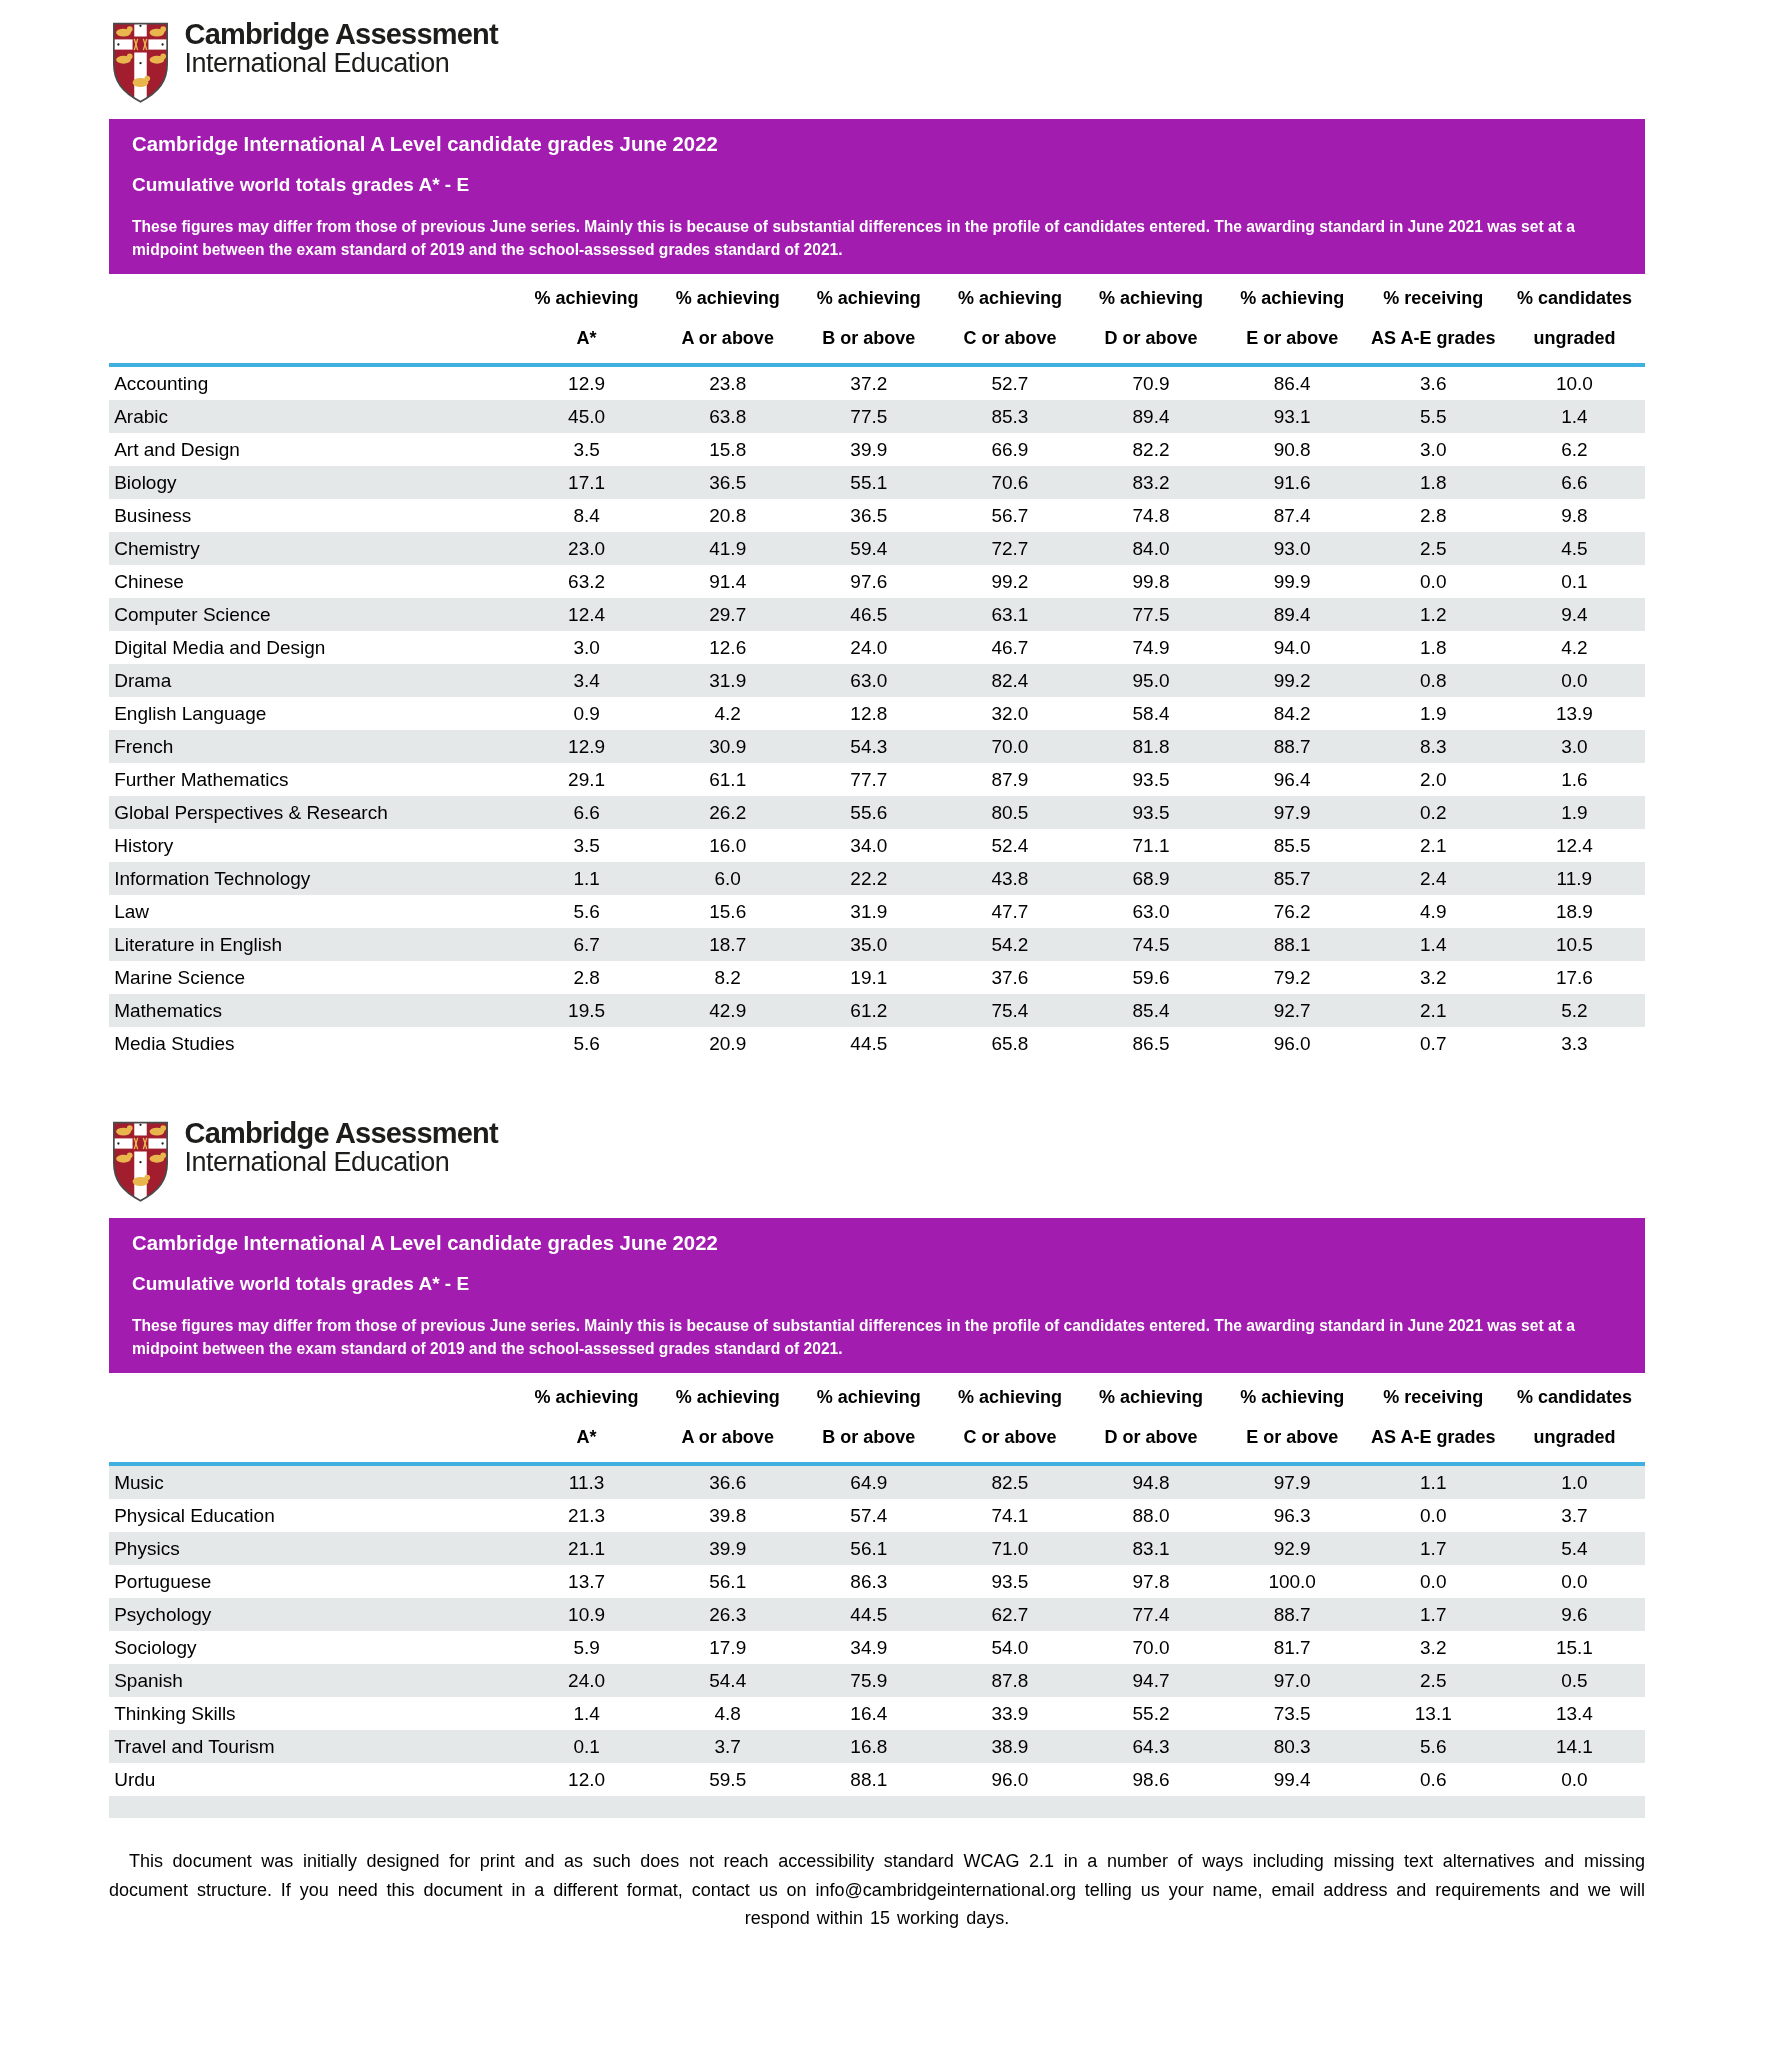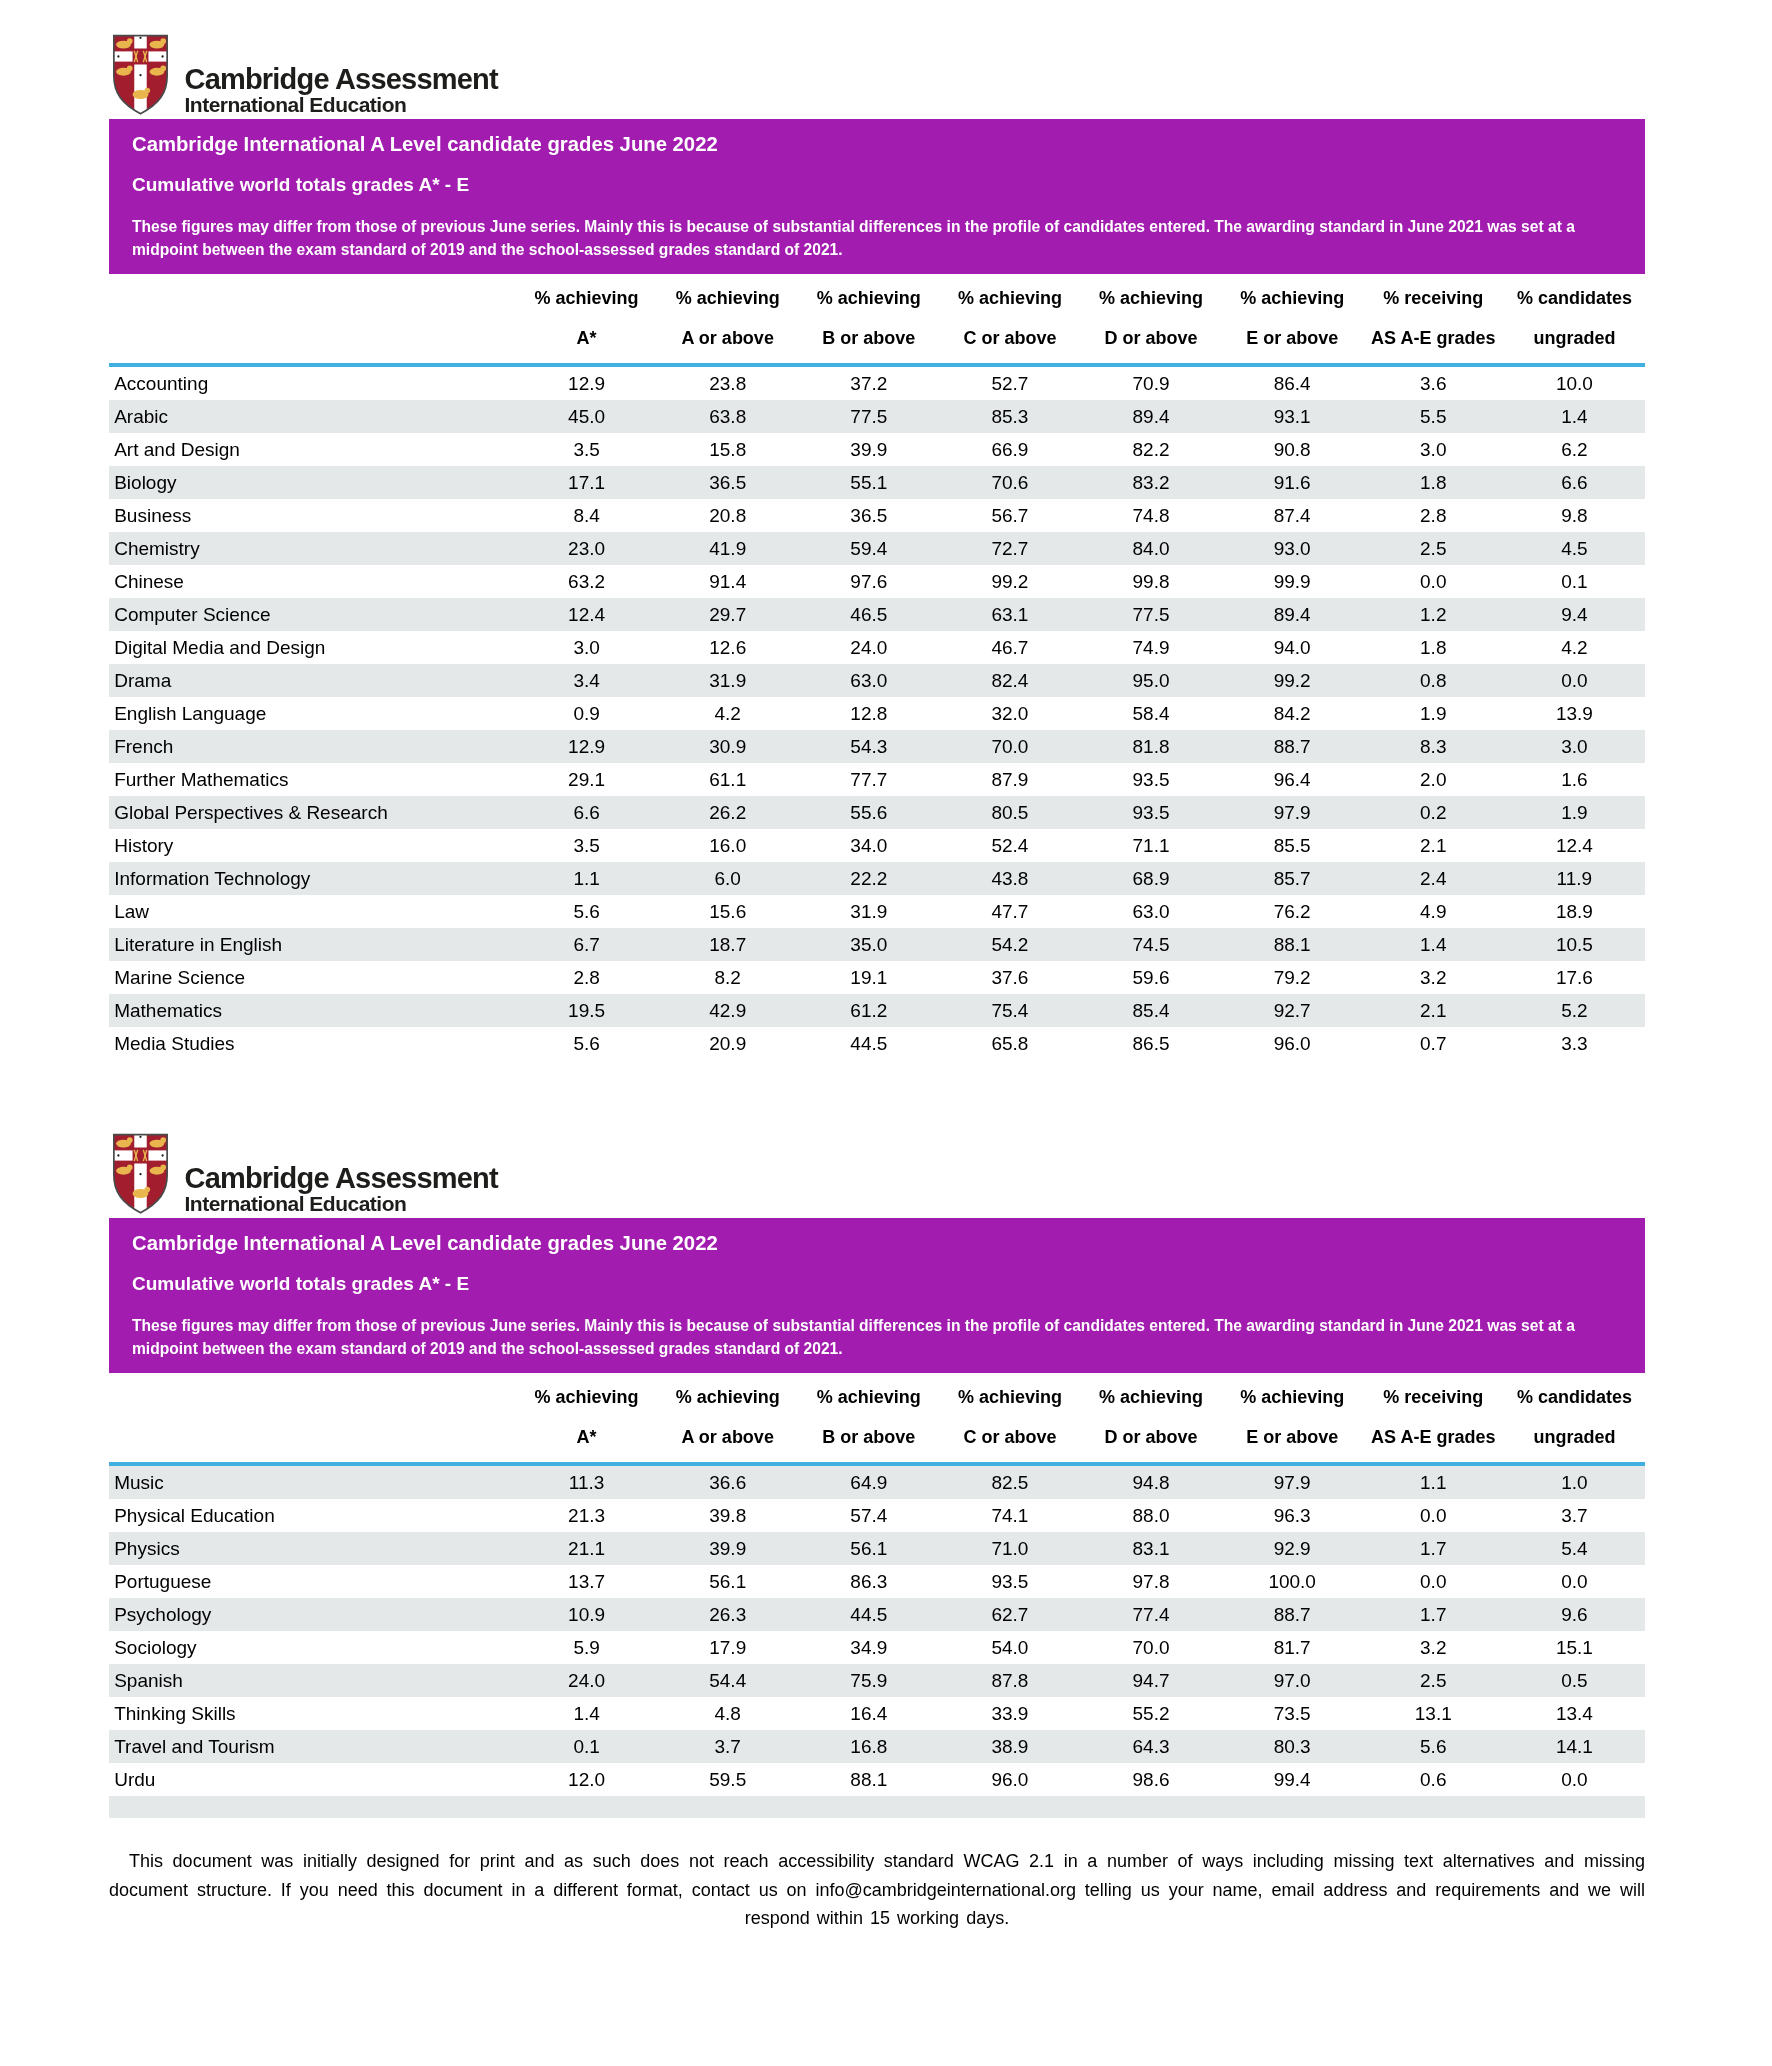--- a/index.html
+++ b/index.html
@@ -1,24 +1,24 @@
 <!DOCTYPE html>
 <html style="font-size:8.3px"><head>
 <meta charset="utf-8">
 <style>
   html,body{margin:0;padding:0;background:#fff;}
   body{width:1772px;height:2066px;font-family:"Liberation Sans",sans-serif;color:#000;overflow:hidden;}
   .page{padding:19px 127px 0 109px;}
 
   
-  .logo-row{display:flex;align-items:flex-end;gap:12.5px;height:97px;margin-bottom:3.1px;}
+  .logo-row{display:flex;align-items:flex-start;gap:12.5px;height:97px;margin-bottom:3.1px;}
   .shield{width:63px;height:85px;flex:0 0 auto;}
   .logo-text{display:flex;flex-direction:column;justify-content:center;}
   .logo-l1{font-size:29px;font-weight:bold;letter-spacing:-0.8px;line-height:1.04;color:#1d1d1b;}
-  .logo-l2{font-size:21px;font-weight:700;letter-spacing:-0.5px;line-height:1.04;color:#1d1d1b;}
+  .logo-l2{font-size:27px;font-weight:400;letter-spacing:-0.5px;line-height:1.04;color:#1d1d1b;}
 
   
   .banner{background:#a21caf;color:#fff;text-align:left;padding:13.6px 23px 12.5px;}
   .banner-title{font-size:20.3px;font-weight:bold;}
   .banner-subtitle{font-size:19px;font-weight:bold;margin-top:18px;}
   .banner-disclaimer{font-size:15.6px;font-weight:bold;margin-top:19px;line-height:1.5;}
 
   
   table.grades{width:100%;border-collapse:collapse;table-layout:fixed;}
   col.c-subject{width:26.5%;}

